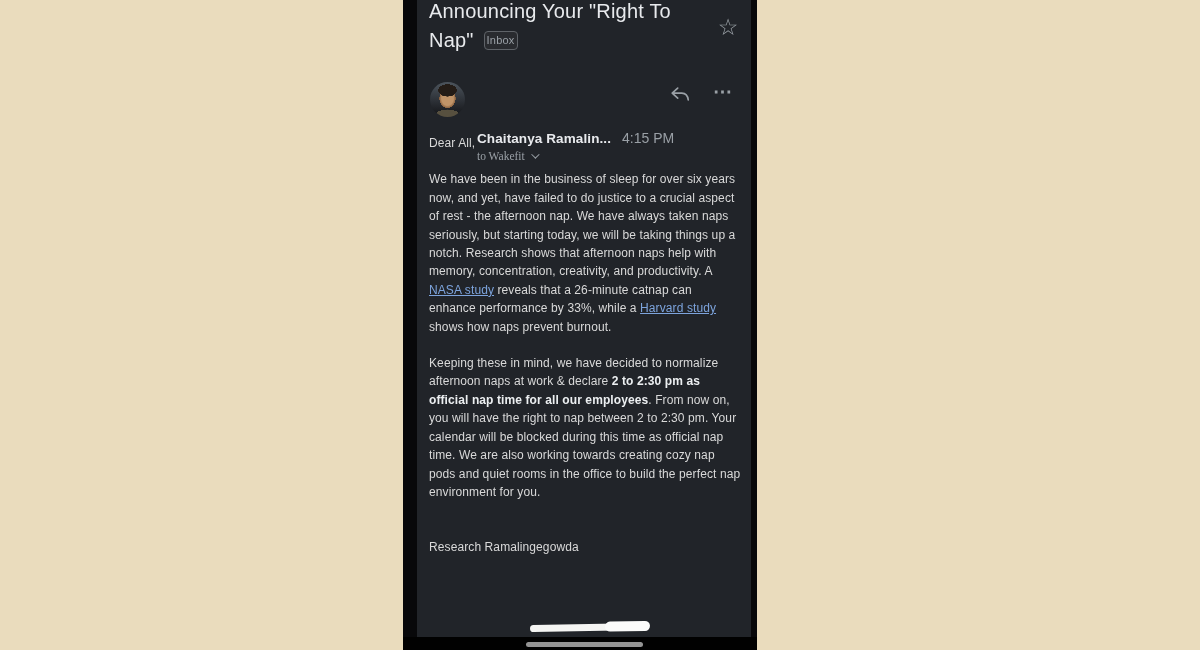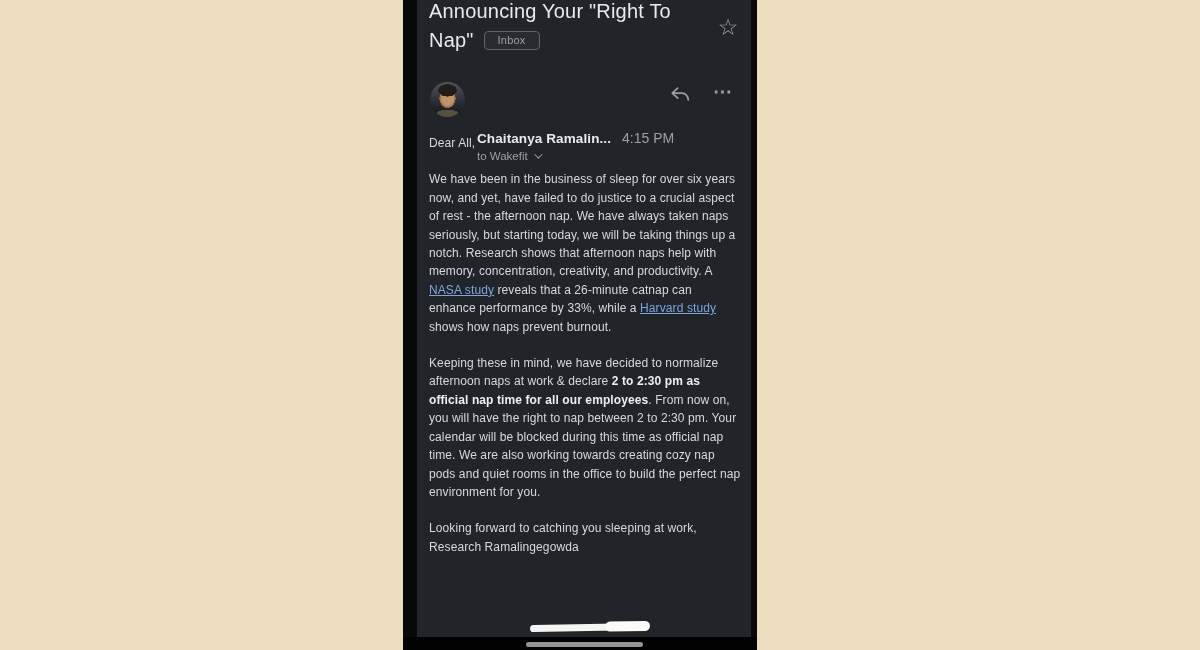--- a/index.html
+++ b/index.html
@@ -37,21 +37,21 @@
   }
   .subject-line2 { display: flex; align-items: center; gap: 10px; }
   .inbox-badge {
     display: inline-block;
     font-size: 11px;
     line-height: 14px;
     color: #9aa0a6;
     background: #292b2f;
     border: 1px solid #5f6368;
     border-radius: 4px;
-    padding: 1px 13px 2px;
+    padding: 1px 2px 2px;
     letter-spacing: .2px;
   }
   .star-btn {
     position: absolute;
     right: 10px; top: 14px;
     width: 26px; height: 26px;
     color: #9aa0a6;
     font-size: 23px;
     line-height: 26px;
     text-align: center;
@@ -75,20 +75,21 @@
   .sender-name {
     font-size: 13.5px; font-weight: bold; color: #e8eaed; letter-spacing: .1px;
     white-space: nowrap;
   }
   .sender-time { font-size: 14px; color: #9aa0a6; margin-left: 11px; white-space: nowrap; }
   .recipient-row {
     margin-top: 4px;
     font-size: 11.5px; color: #9aa0a6;
     display: inline-flex; align-items: center; gap: 6px;
     cursor: pointer;
+    font-family: Liberation Serif, serif;
   }
   .chevron-down {
     display: inline-block;
     width: 6px; height: 6px;
     border-right: 1.4px solid #9aa0a6;
     border-bottom: 1.4px solid #9aa0a6;
     transform: rotate(45deg) translateY(-2px);
   }
   .reply-btn {
     position: absolute; right: 48px; top: 2px;
@@ -187,21 +188,21 @@
           <path d="M9.5 5.5 L3.5 11 L9.5 16.5 M3.5 11 H14 C18.5 11 20.5 14.2 21 18.5" fill="none" stroke="#9aa0a6" stroke-width="1.8" stroke-linecap="round" stroke-linejoin="round"></path>
         </svg>
       </div>
       <div class="more-btn">⋯</div>
     </div>
 
     <div class="mail-body">
       <p>Dear All,</p>
       <p><span>We have been in the business of sleep for over six years now, and yet, have failed to do justice to a crucial aspect of rest - the afternoon nap. We have always taken naps seriously, but starting today, we will be taking things up a notch. Research shows that afternoon naps help with memory, concentration, creativity, and productivity. A </span><a>NASA study</a><span> reveals that a 26-minute catnap can enhance performance by 33%, while a </span><a>Harvard study</a><span> shows how naps prevent burnout.</span></p>
       <p><span>Keeping these in mind, we have decided to normalize afternoon naps at work &amp; declare </span><b>2 to 2:30 pm as official nap time for all our employees</b><span>. From now on, you will have the right to nap between 2 to 2:30 pm. Your calendar will be blocked during this time as official nap time. We are also working towards creating cozy nap pods and quiet rooms in the office to build the perfect nap environment for you.</span></p>
-      <p><span>Looking forward to catching you sleeping at work,</span><br><span>Research Ramalingegowda</span></p>
+      <p><br><span>Research Ramalingegowda</span></p>
     </div>
 
   </div>
 
   <div class="scribble"></div>
 
   <div class="bottom-strip">
     <div class="home-indicator"></div>
   </div>
 

